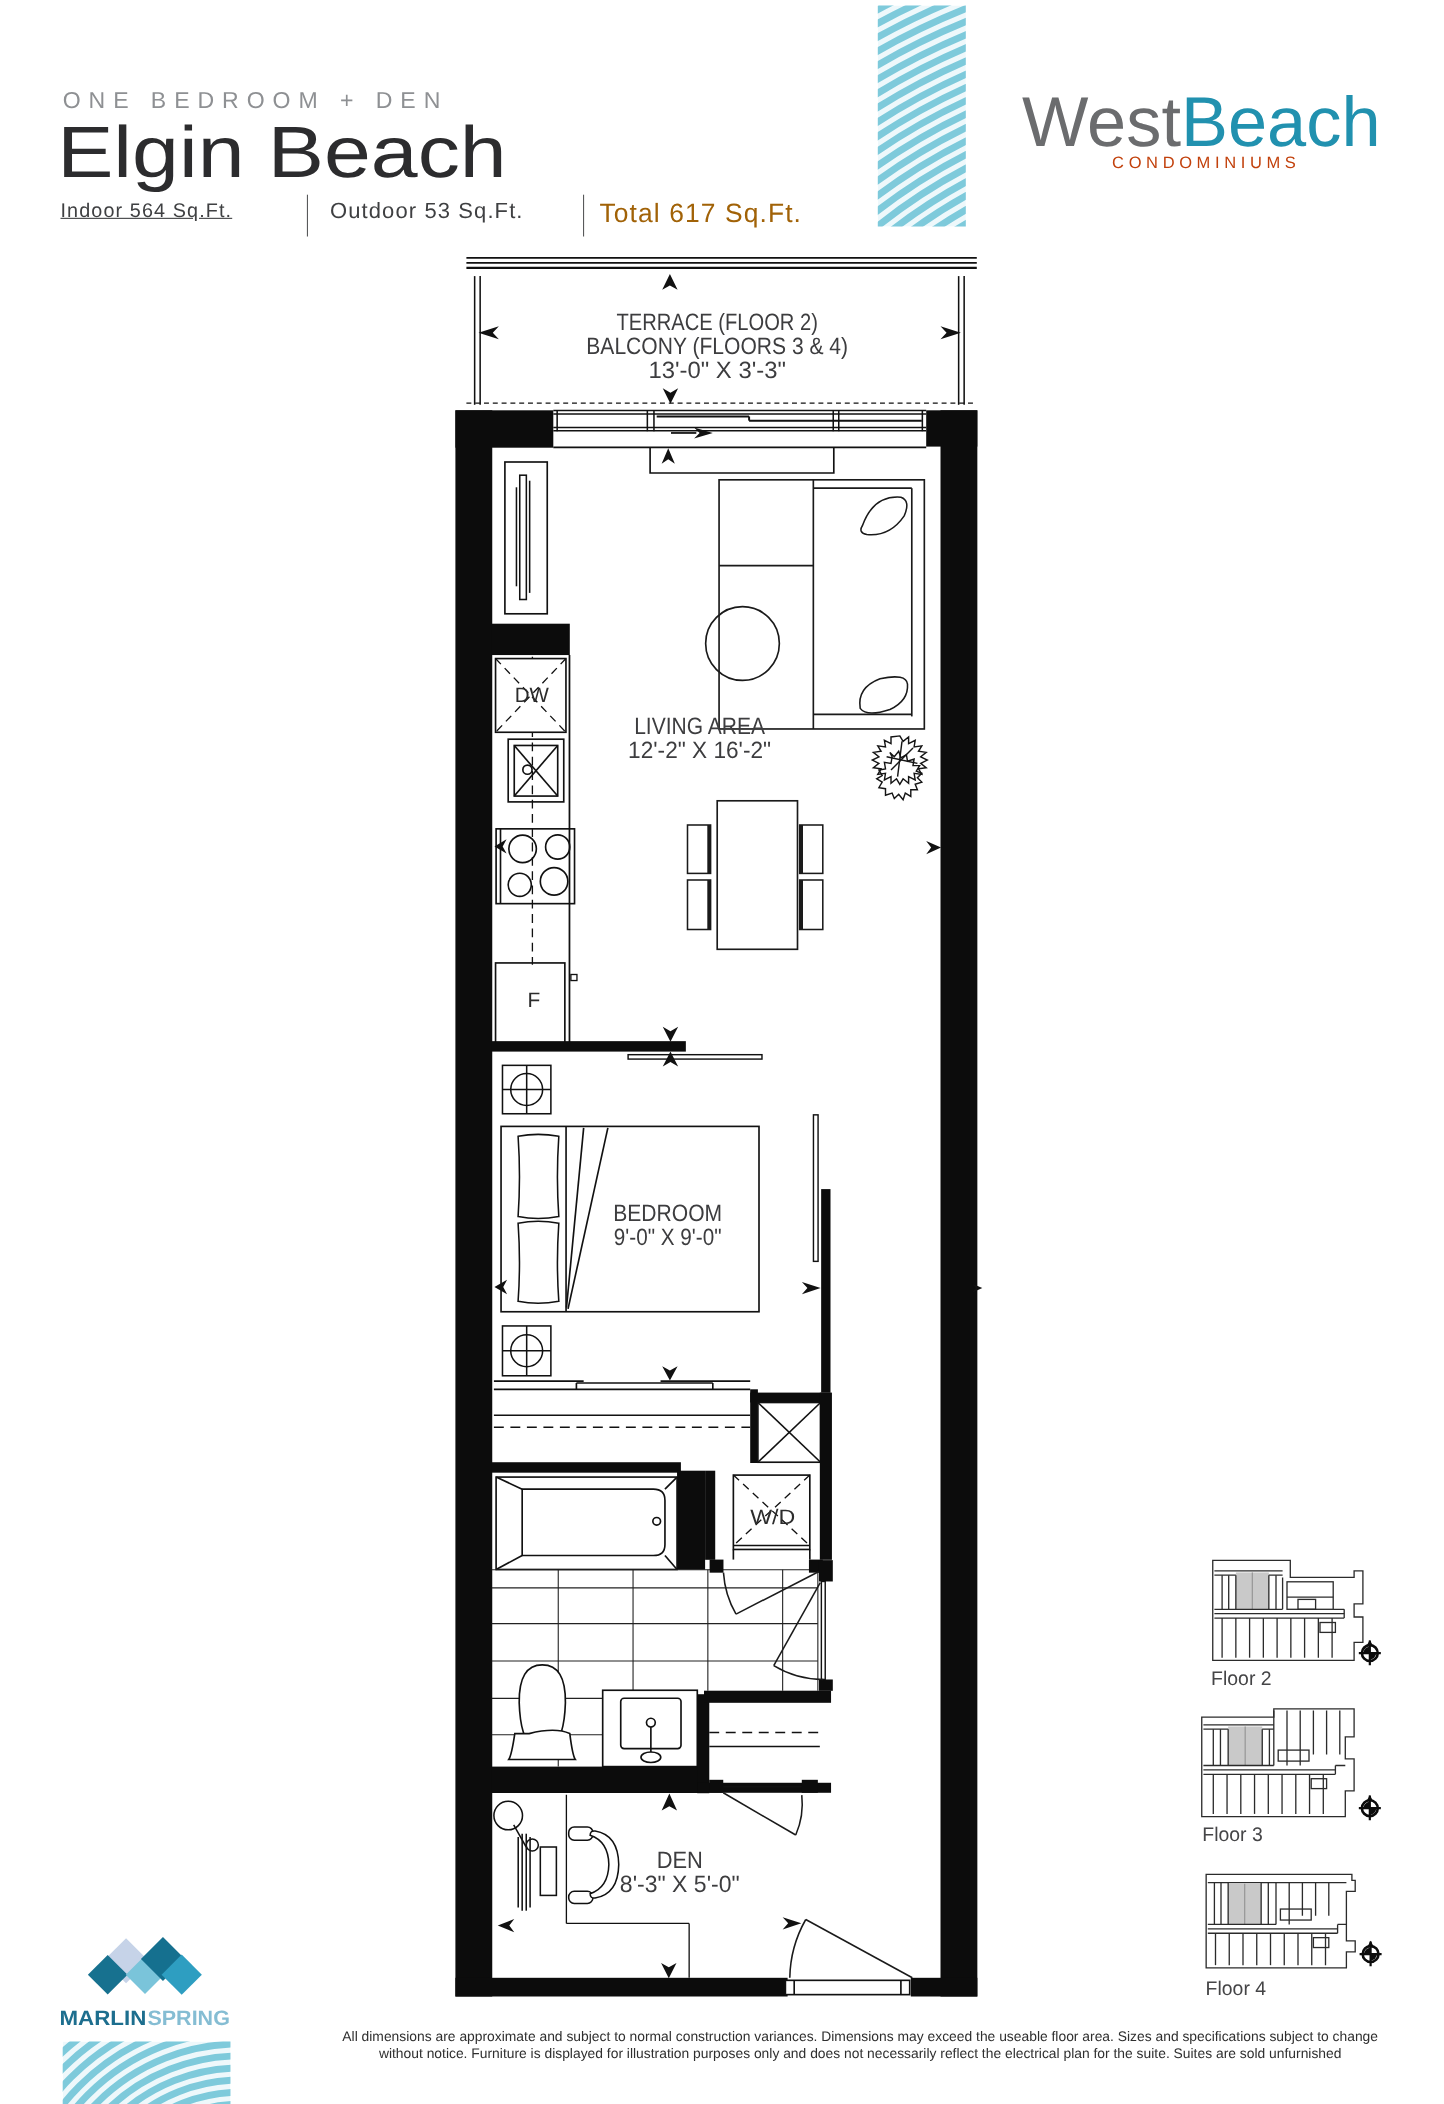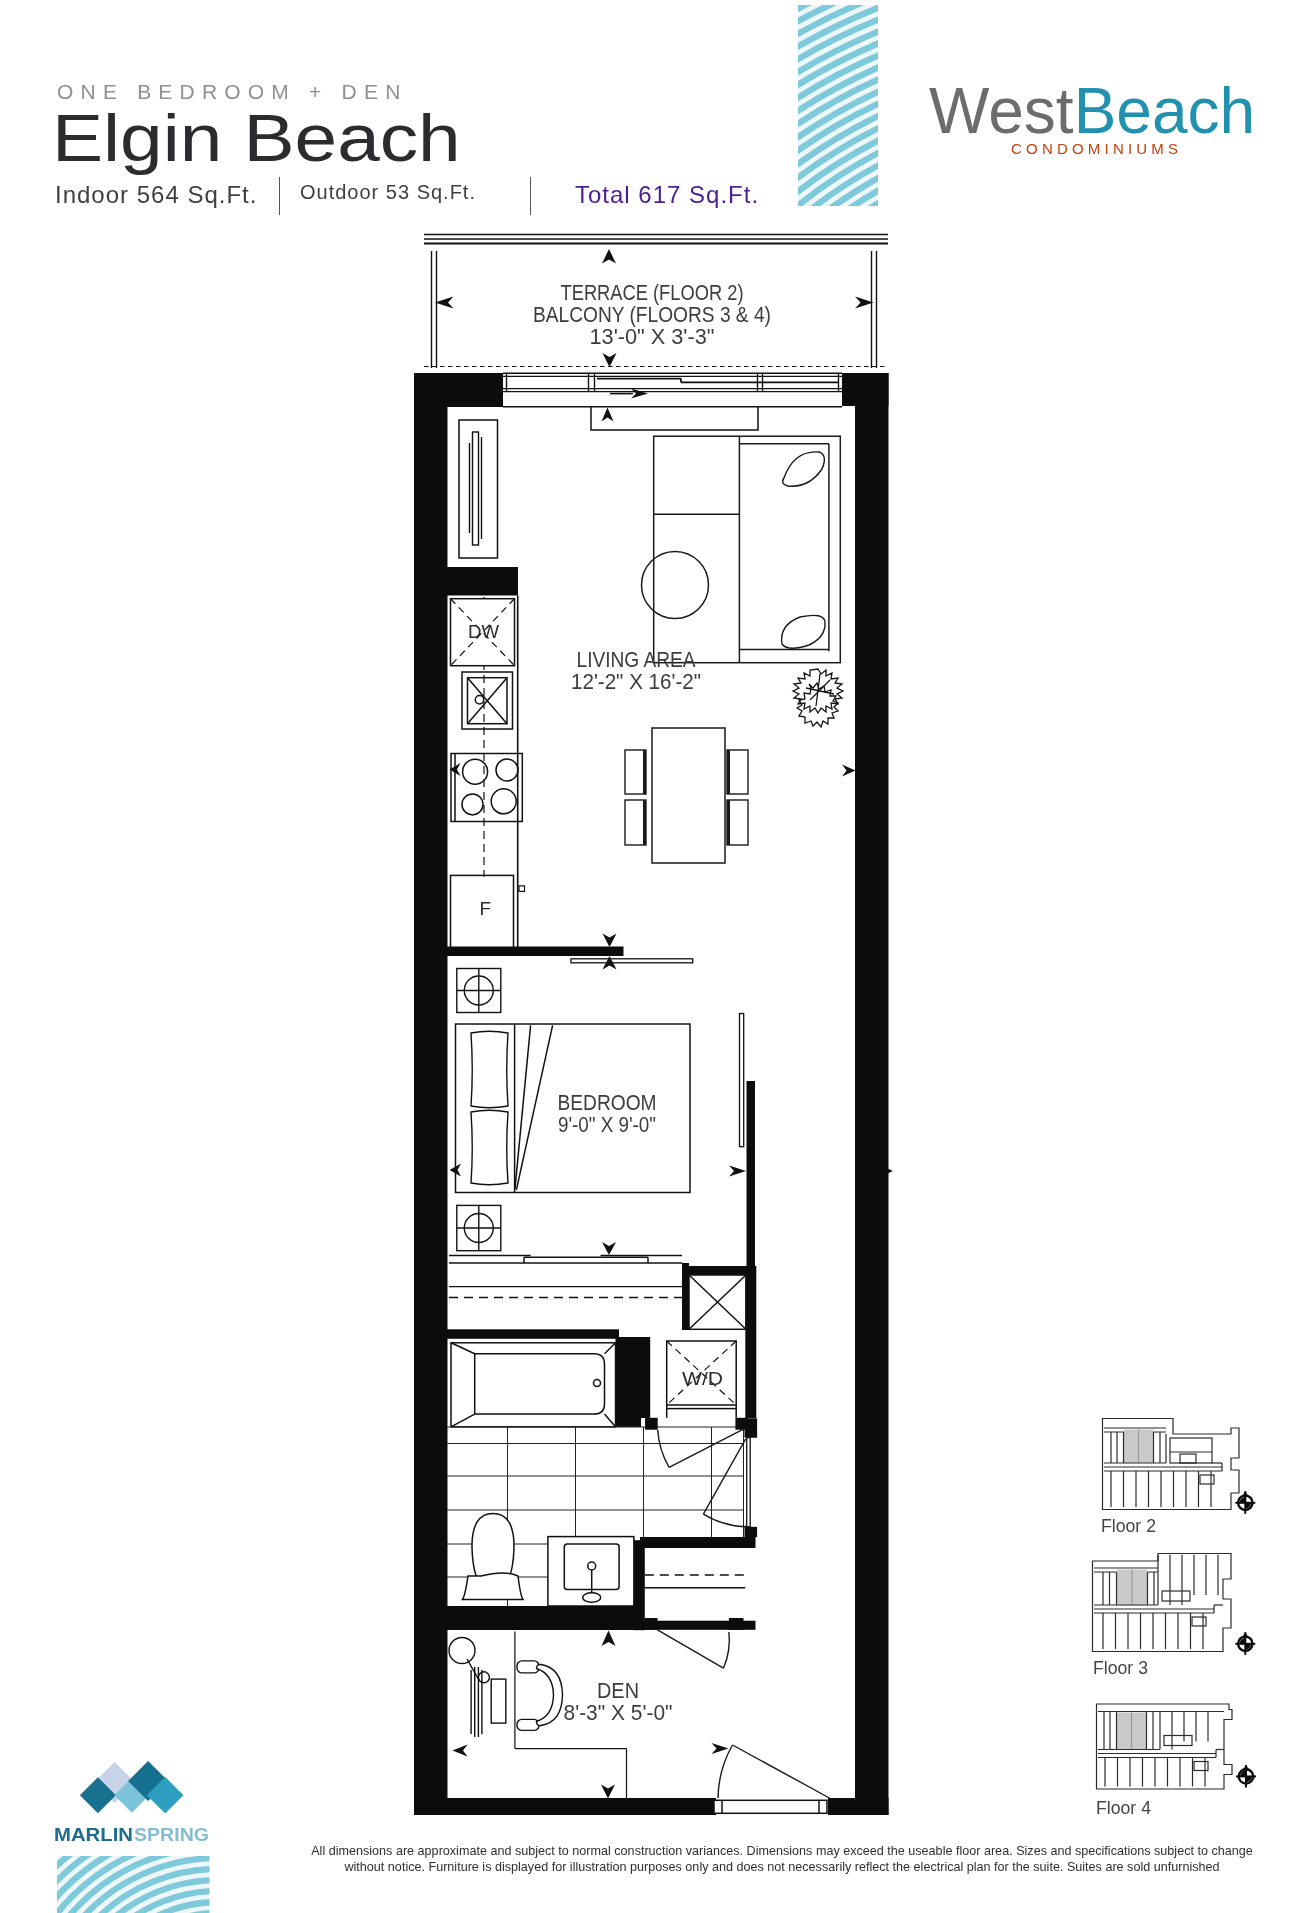--- a/index.html
+++ b/index.html
@@ -7,27 +7,27 @@
        font-family:"Liberation Sans", sans-serif;}
   .abs{position:absolute;}
 </style>
 </head>
 <body>
 
 <div class="abs" style="left:57px;top:80px;font-size:21px;letter-spacing:7.2px;color:#8e9093;">ONE BEDROOM + DEN</div>
 
 <div class="abs" style="left:52px;top:100px;font-size:66px;font-weight:500;color:#2c2c2e;transform:scaleX(1.16);transform-origin:0 0;">Elgin Beach</div>
 
-<div class="abs" style="left:55px;top:181px;font-size:24px;letter-spacing:1px;color:#3f4042;">Indoor 564 Sq.Ft.</div>
+<div class="abs" style="left:55px;top:181px;font-size:18px;letter-spacing:1px;color:#3f4042;text-decoration:underline;">Indoor 564 Sq.Ft.</div>
 
 <div class="abs" style="left:279px;top:177px;width:1px;height:38px;background:#58595b;"></div>
 <div class="abs" style="left:300px;top:181px;font-size:20px;letter-spacing:1px;color:#3f4042;">Outdoor 53 Sq.Ft.</div>
 
 <div class="abs" style="left:530px;top:177px;width:1px;height:38px;background:#58595b;"></div>
-<div class="abs" style="left:575px;top:181px;font-size:24px;letter-spacing:1px;color:#4c1d95;">Total 617 Sq.Ft.</div>
+<div class="abs" style="left:545px;top:181px;font-size:24px;letter-spacing:1px;color:#a16207;">Total 617 Sq.Ft.</div>
 
 <div class="abs" style="left:929px;top:74px;font-size:64px;font-weight:500;"><span style="color:#6b6c6e;">West</span><span style="color:#2191af;">Beach</span></div>
 
 <div class="abs" style="left:1011px;top:140px;font-size:15px;font-weight:500;letter-spacing:4.2px;color:#c2410c;">CONDOMINIUMS</div>
 
 <svg class="abs" style="left:0;top:0;" width="1313" height="1913" viewBox="0 0 1313 1913" fill="none" stroke-linecap="butt">
 
 <g clip-path="url(#wbclip)">
   <rect x="798" y="5" width="80" height="201" fill="#eef8fb"></rect>
   <g stroke="#7ecadb" stroke-width="6.3" fill="none">

